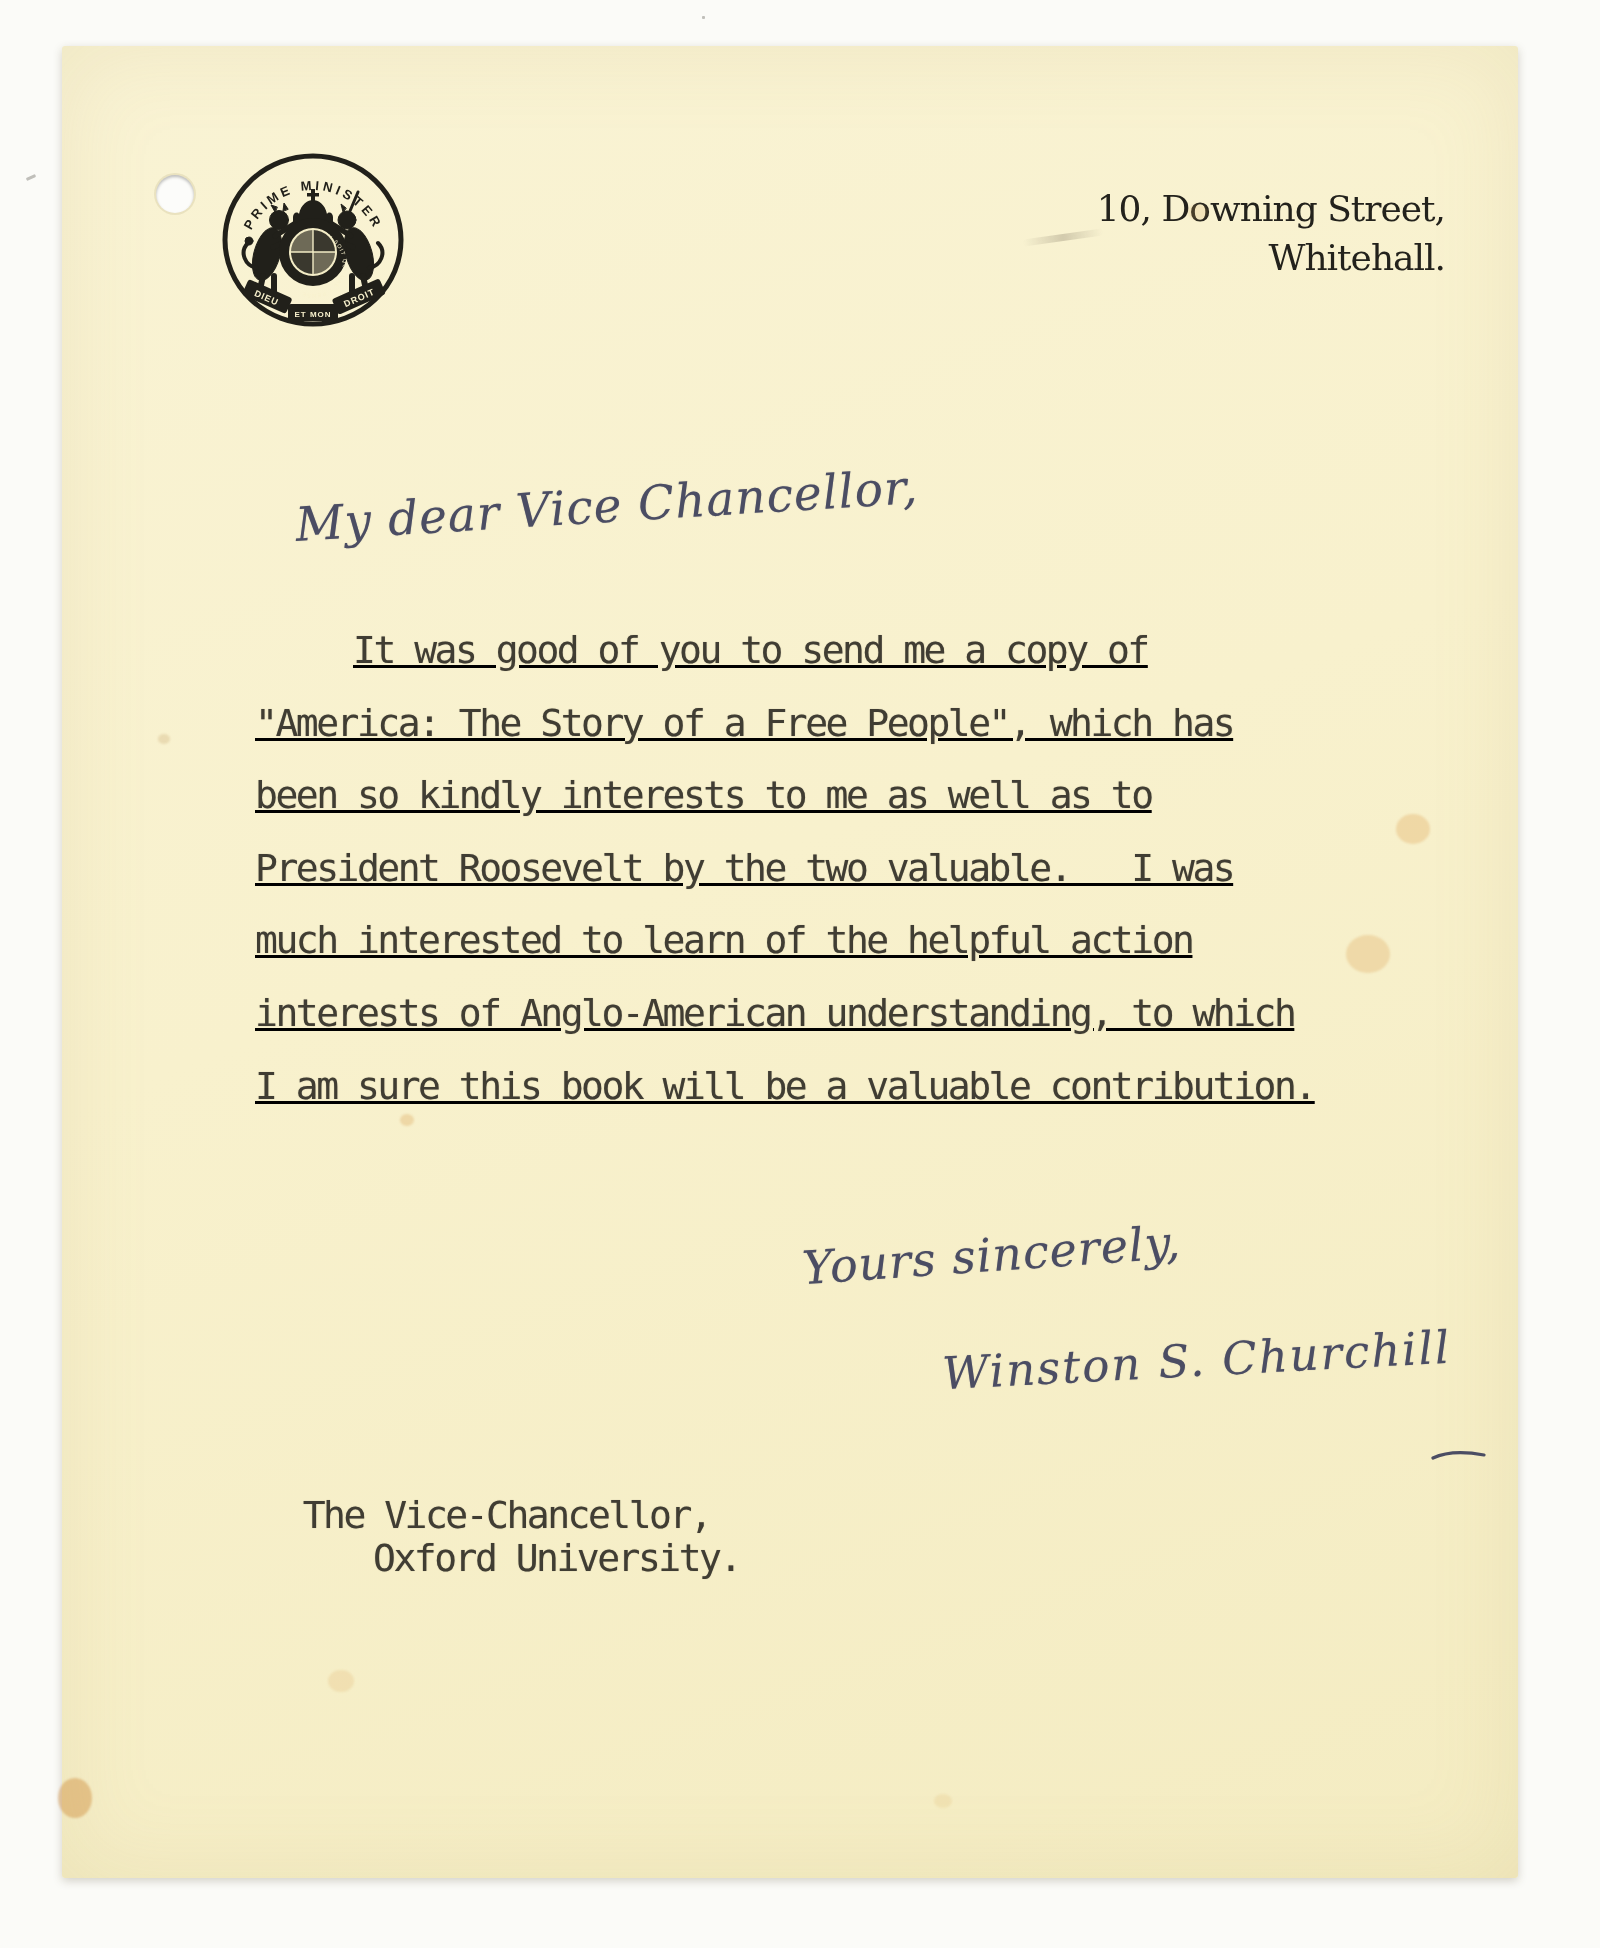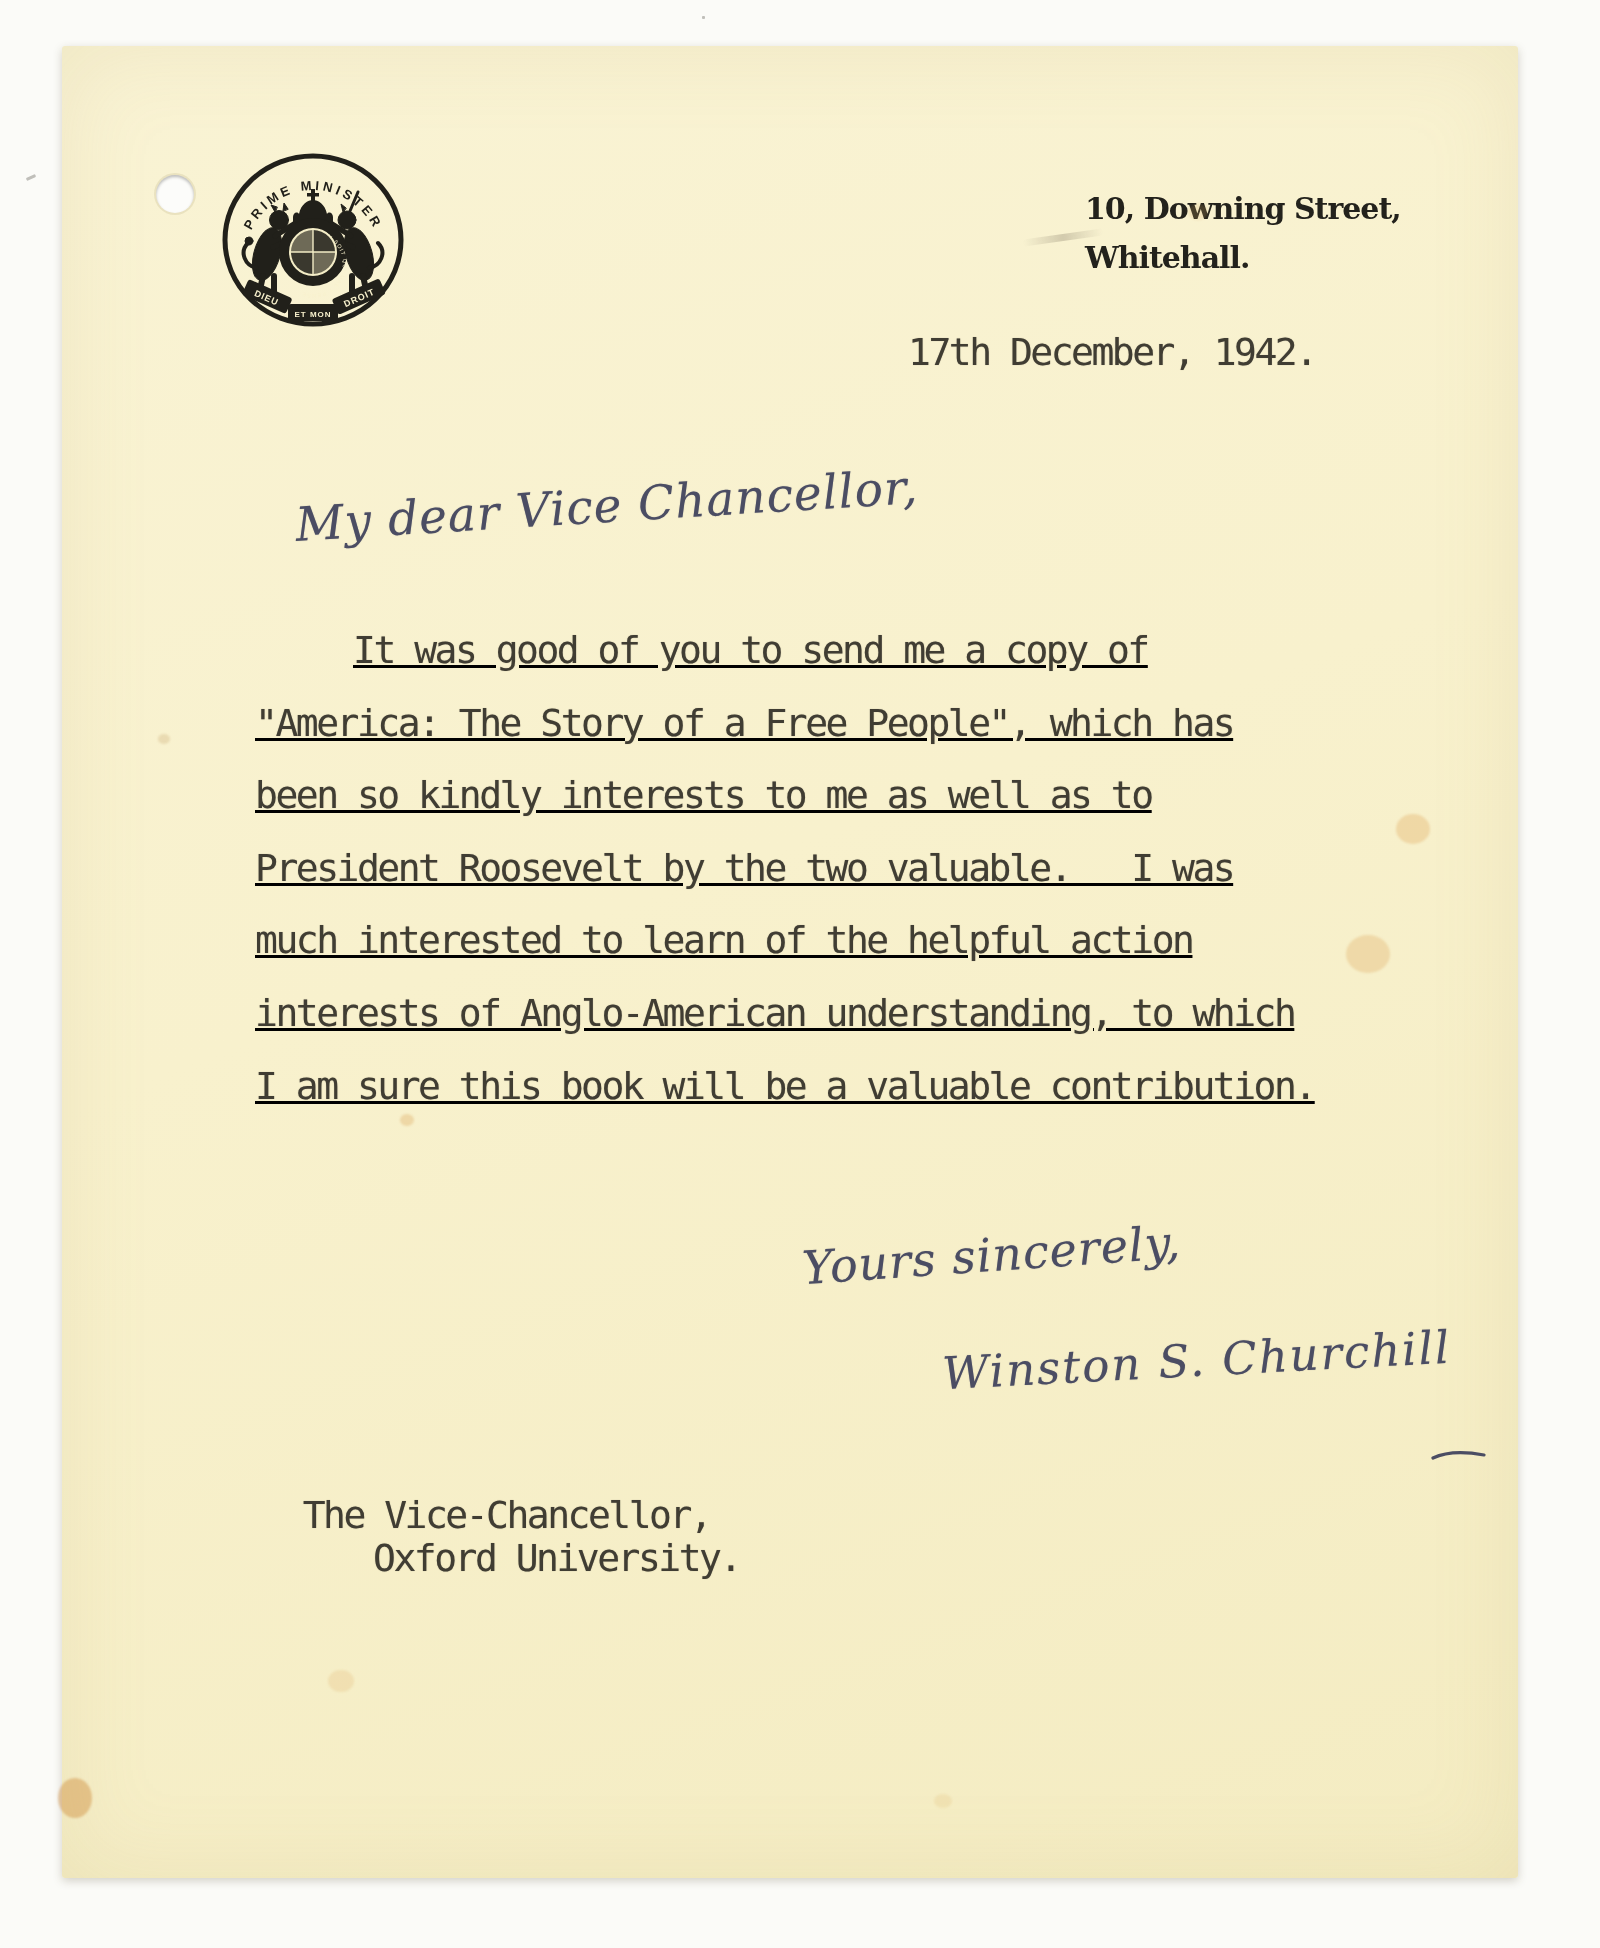--- a/index.html
+++ b/index.html
@@ -13,23 +13,23 @@
   .page{position:absolute;left:62px;top:46px;width:1456px;height:1832px;
         background:linear-gradient(160deg,#f9f3d4 0%,#f8f1cd 45%,#f4ecc2 100%);
         box-shadow:0 3px 10px rgba(70,60,30,.22), inset 0 0 90px rgba(186,162,96,.14);
         border-radius:3px;}
 
   .hole{position:absolute;left:94px;top:129px;width:38px;height:38px;border-radius:50%;
         background:#fcfcfa;box-shadow:inset 0 2px 3px rgba(0,0,0,.25),0 0 0 2px rgba(150,135,80,.15);}
 
   .crest{position:absolute;left:155px;top:102px;width:192px;height:185px;}
 
-  .letterhead{position:absolute;left:1023px;top:138px;width:360px;text-align:left;
-        font-family:"DejaVu Serif","Liberation Serif",serif;font-weight:bold;
-        color:#23221c;font-size:30px;line-height:49px;letter-spacing:-1px;}
+  .letterhead{position:absolute;left:1023px;top:138px;width:360px;text-align:right;
+        font-family:"DejaVu Serif","Liberation Serif",serif;font-weight:normal;
+        color:#23221c;font-size:36px;line-height:49px;letter-spacing:-1px;}
 
   .typed{font-family:"DejaVu Sans Mono","Liberation Mono",monospace;color:#403d33;
          font-size:38px;letter-spacing:-2.5px;white-space:pre;
          text-shadow:0 0 1px rgba(64,61,51,.4);}
   .date{position:absolute;left:846px;top:284px;}
   .body-block{position:absolute;left:193px;top:568px;width:1180px;text-decoration:underline;}
   .body-block .line{height:72.6px;line-height:72.6px;}
   .body-block .line:first-child{text-indent:98px;}
   .recipient{position:absolute;left:211px;top:1448px;text-align:center;}
   .recipient .line{height:43px;line-height:43px;}
@@ -128,21 +128,20 @@
       </g>
     </svg>
 
     <div class="letterhead">
       <div>10, Downing Street,</div>
       <div>Whitehall.</div>
     </div>
 
     <div class="smudge" style="left:961px;top:188px;width:80px;height:7px;transform:rotate(-8deg);"></div>
 
-    <div class="typed date">17th December, 1942.</div>
 
     <div class="hand salutation">My dear Vice Chancellor,</div>
 
     <div class="body-block">
       <div class="typed line">It was good of you to send me a copy of</div>
       <div class="typed line">"America: The Story of a Free People", which has</div>
       <div class="typed line">been so kindly interests to me as well as to</div>
       <div class="typed line">President Roosevelt by the two valuable.   I was</div>
       <div class="typed line">much interested to learn of the helpful action</div>
       <div class="typed line">interests of Anglo-American understanding, to which</div>

